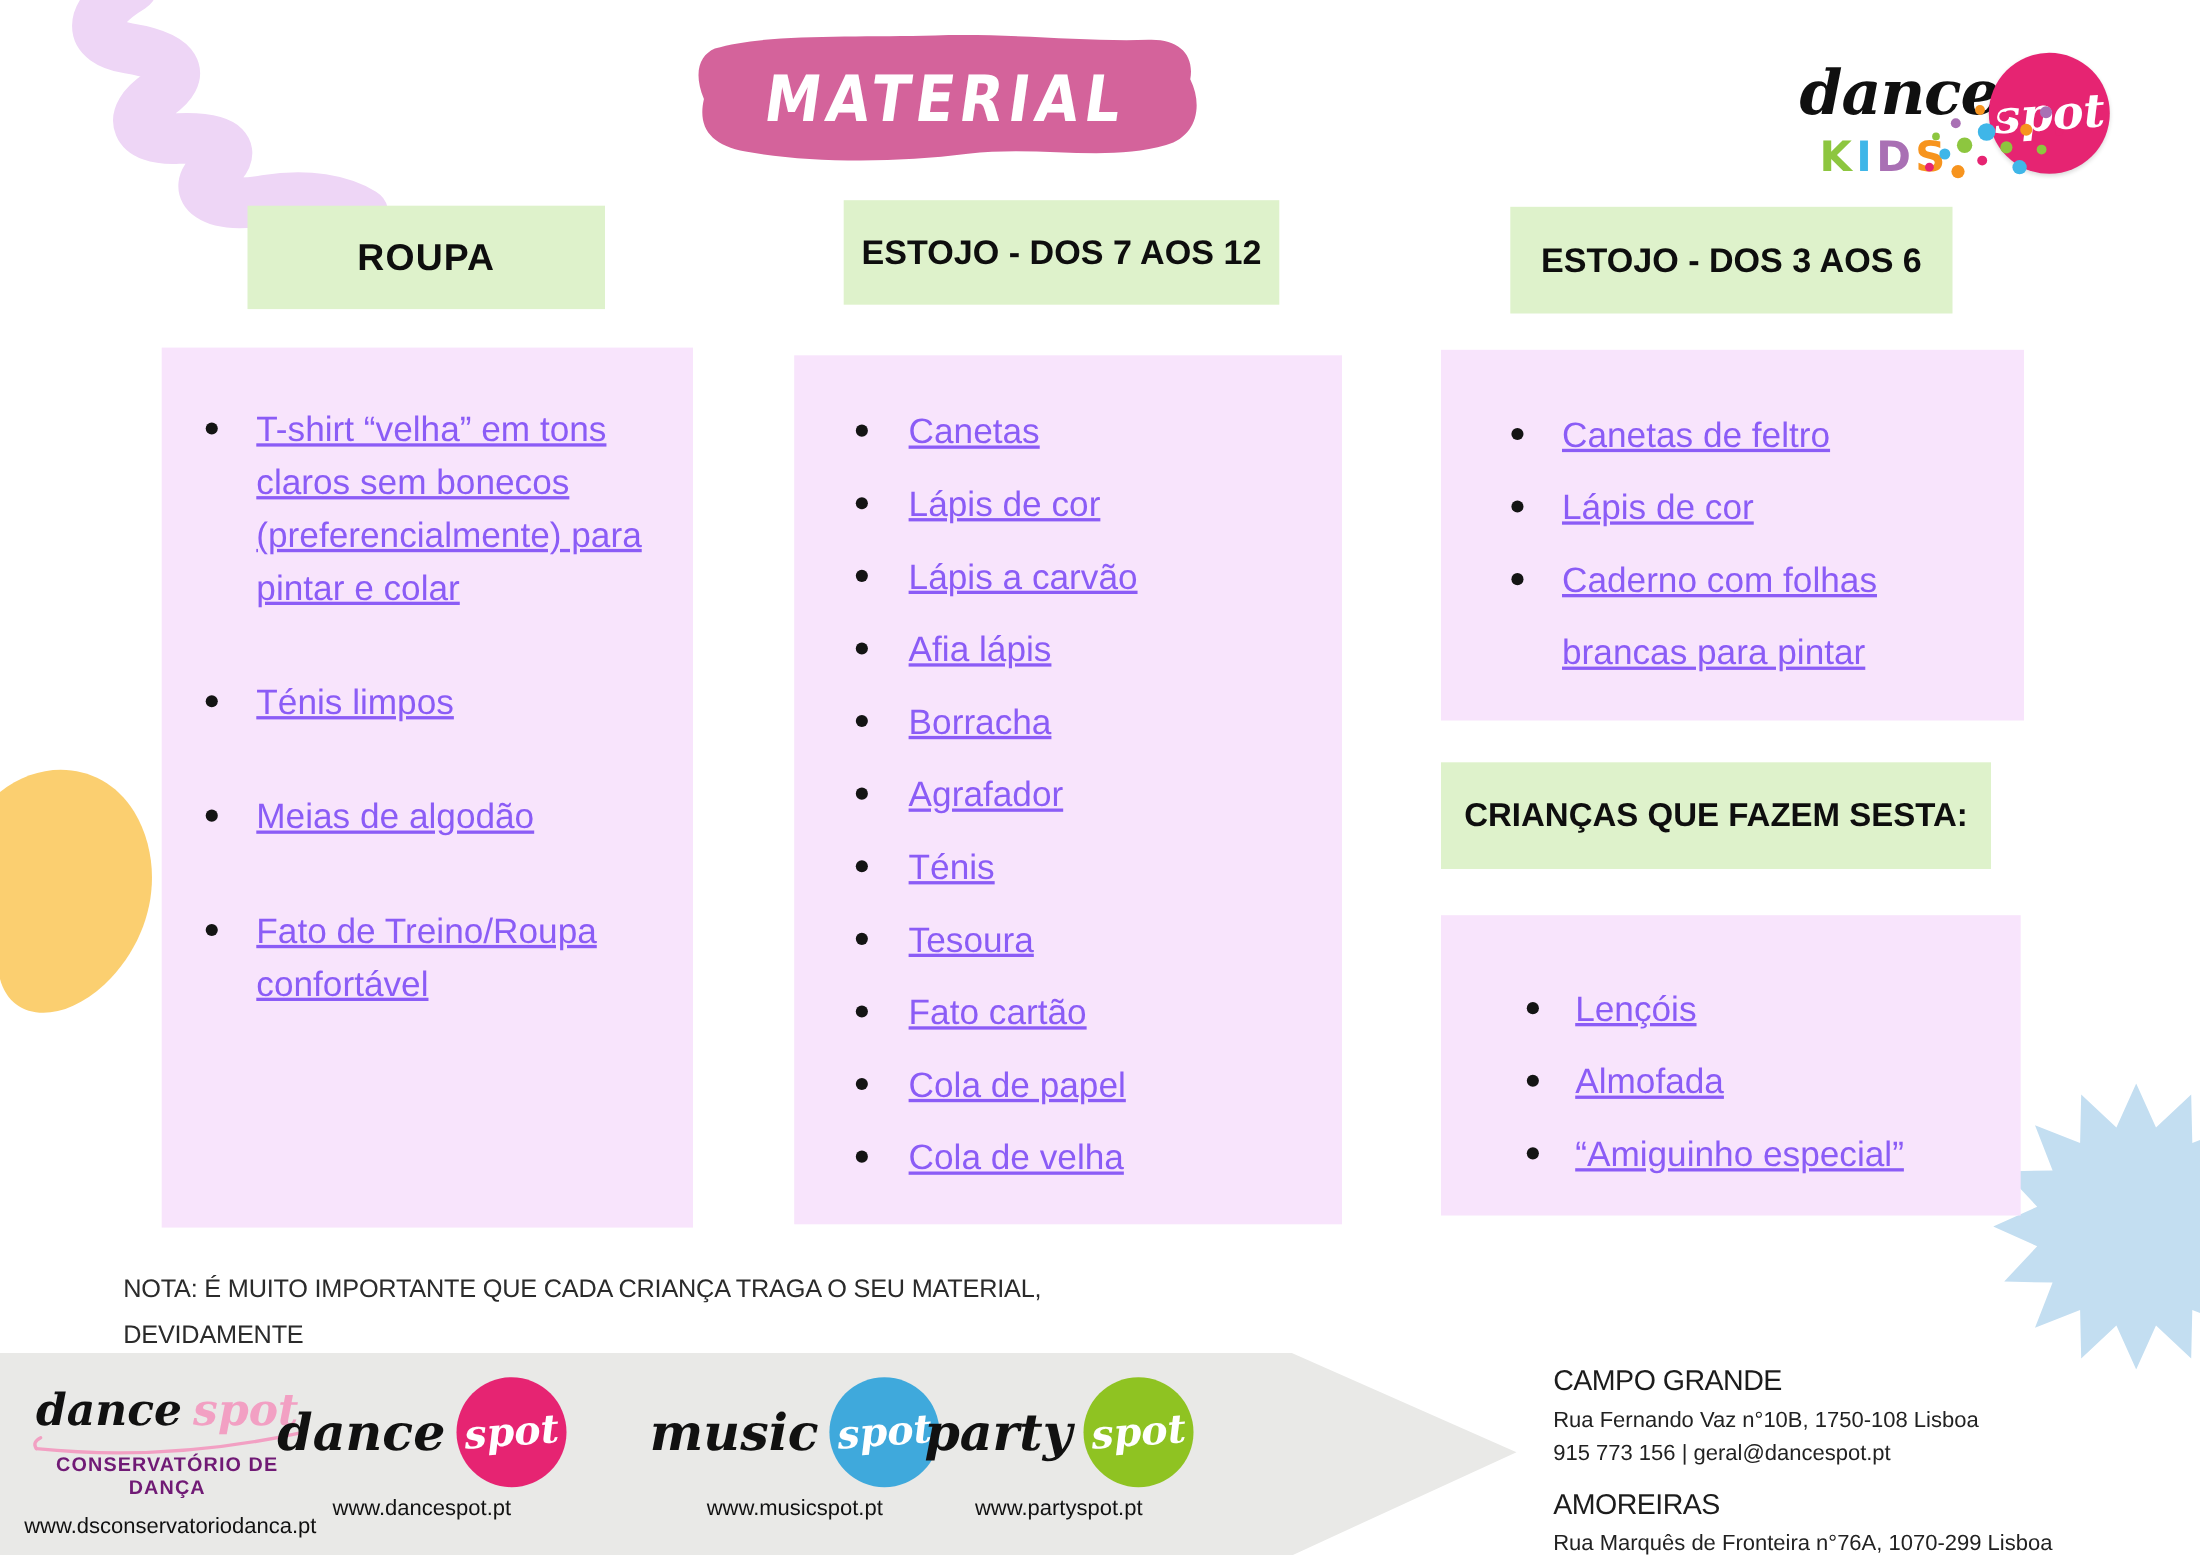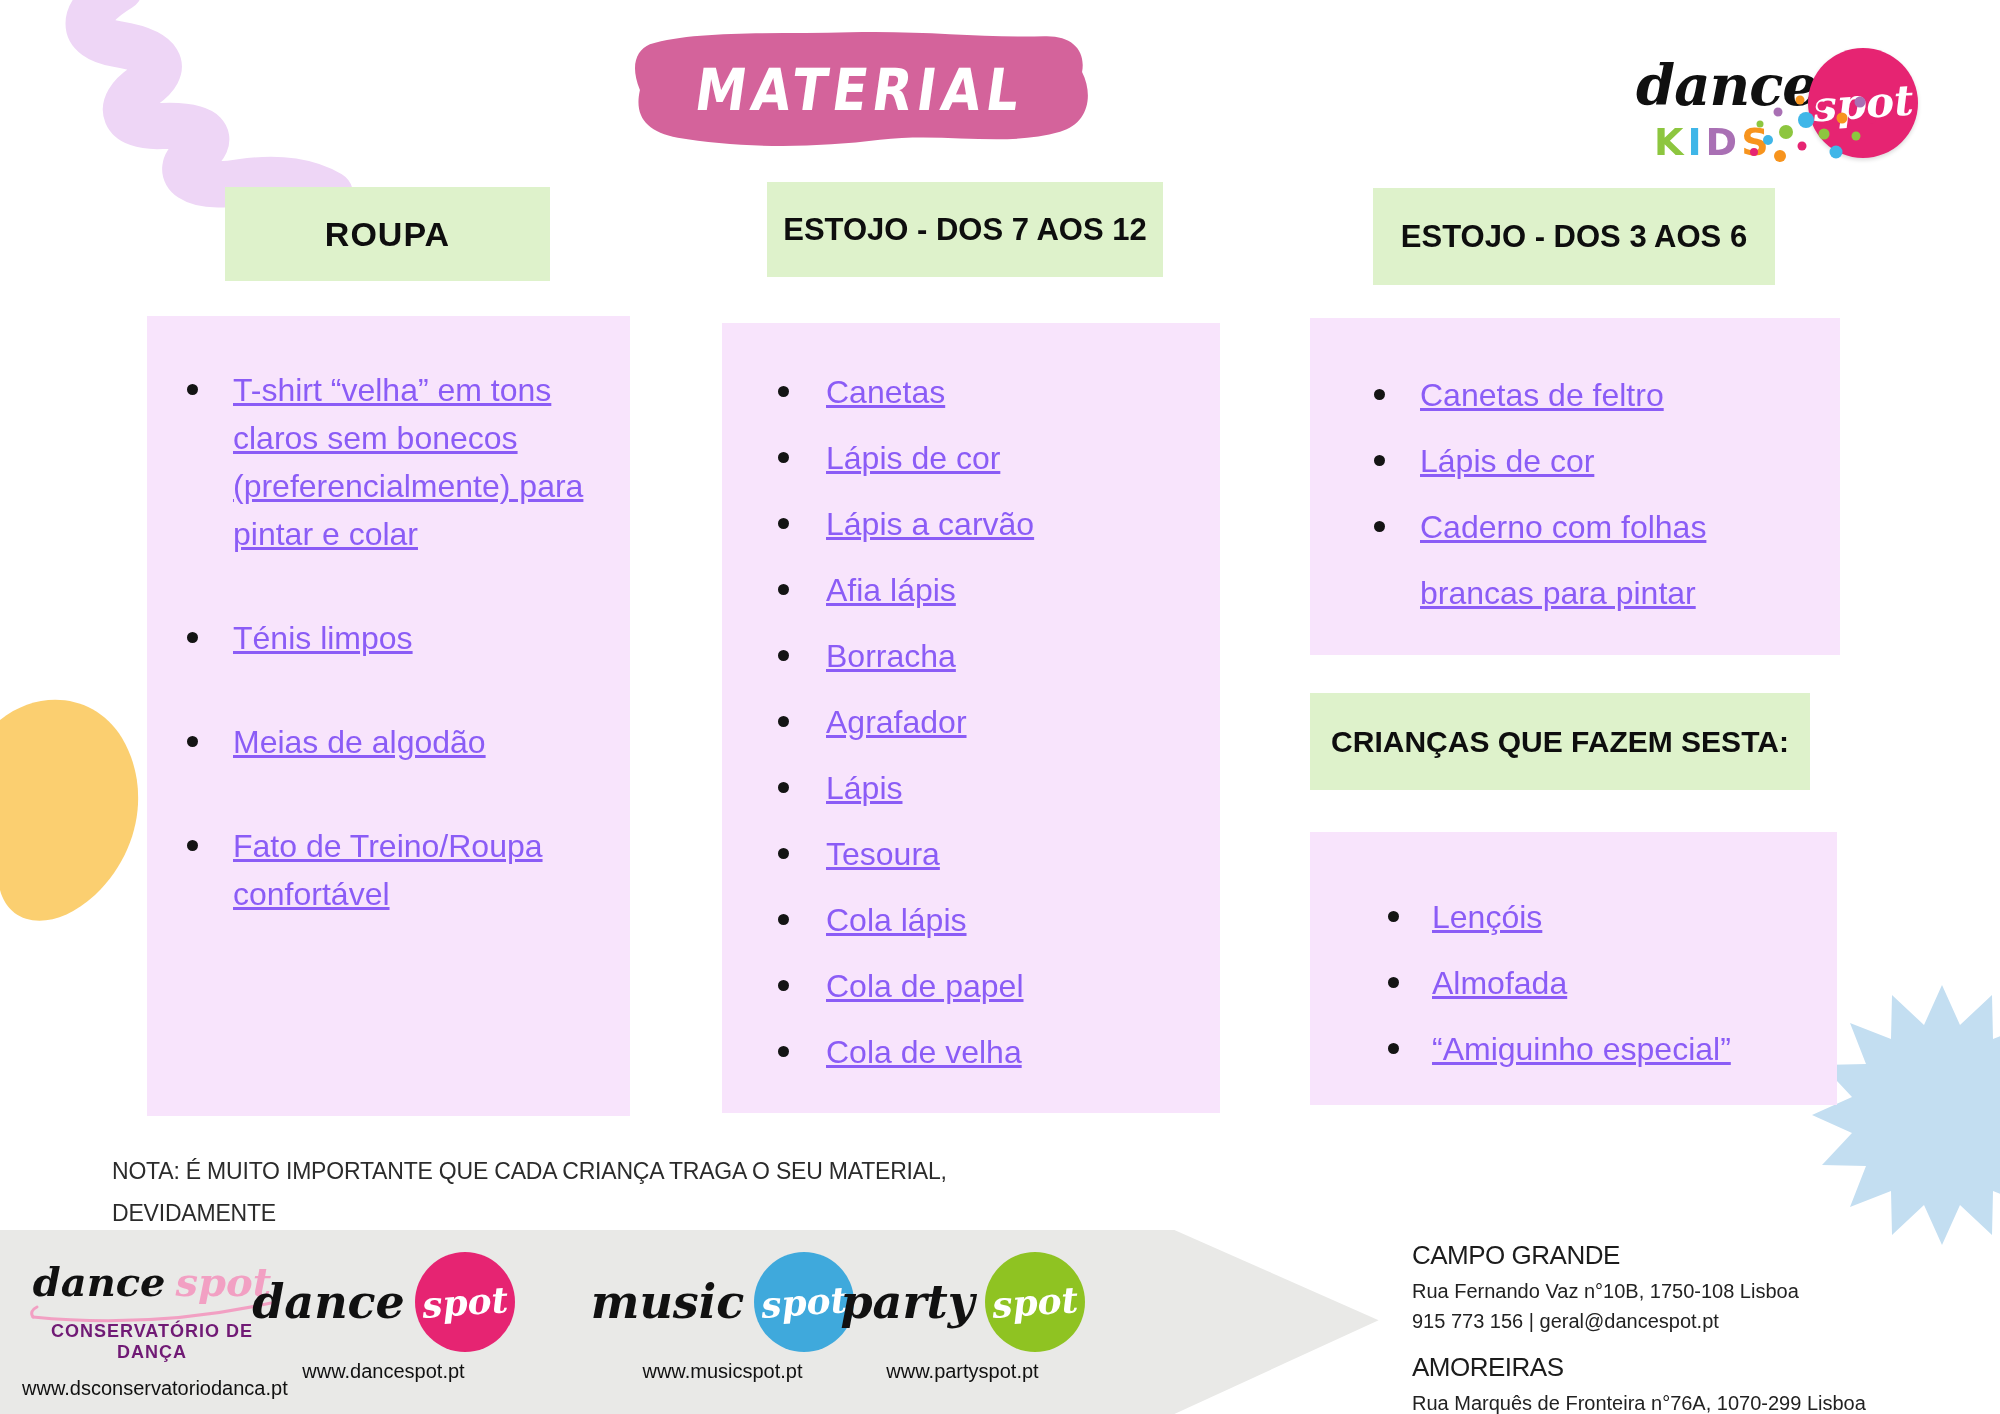--- a/index.html
+++ b/index.html
@@ -153,23 +153,23 @@
       <li>Meias de algodão</li>
       <li>Fato de Treino/Roupa confortável</li>
     </ul>
   <ul class="panel" id="p-e7">
       <li>Canetas</li>
       <li>Lápis de cor</li>
       <li>Lápis a carvão</li>
       <li>Afia lápis</li>
       <li>Borracha</li>
       <li>Agrafador</li>
-      <li>Lápis</li>
+      <li>Ténis</li>
       <li>Tesoura</li>
-      <li>Cola lápis</li>
+      <li>Fato cartão</li>
       <li>Cola de papel</li>
       <li>Cola de velha</li>
     </ul>
   <ul class="panel" id="p-e3">
       <li>Canetas de feltro</li>
       <li>Lápis de cor</li>
       <li>Caderno com folhas brancas para pintar</li>
     </ul>
   <ul class="panel" id="p-sesta">
       <li>Lençóis</li>

